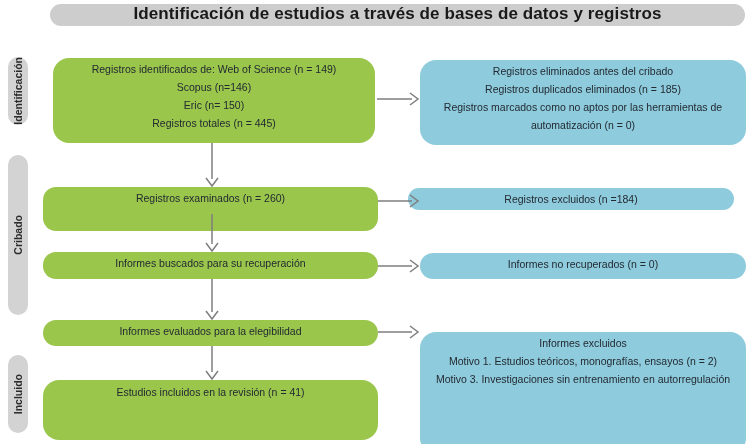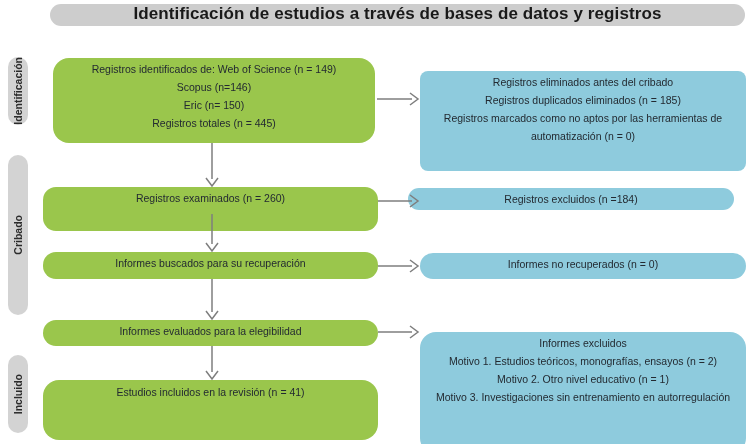--- a/index.html
+++ b/index.html
@@ -30,21 +30,21 @@
   #rail-included{top:355px;height:78px;}
   .box{
     position:absolute;display:flex;flex-direction:column;align-items:center;
     text-align:center;font-size:10.5px;line-height:18px;color:var(--text);padding:2px 10px;
   }
   .green{background:var(--green);}
   .blue{background:var(--blue);}
   .r16{border-radius:16px;}
   .r13{border-radius:13px;}
   #box-identified{left:53px;top:58px;width:322px;height:85px;}
-  #box-removed-before{left:420px;top:71px;width:326px;height:100px;border-radius:8px;}
+  #box-removed-before{left:420px;top:60px;width:326px;height:85px;}
   #box-screened{left:43px;top:187px;width:335px;height:44px;}
   #box-excluded{left:408px;top:188px;width:326px;height:22px;}
   #box-sought{left:43px;top:252px;width:335px;height:27px;}
   #box-not-retrieved{left:420px;top:253px;width:326px;height:26px;}
   #box-assessed{left:43px;top:320px;width:335px;height:26px;}
   #box-reports-excluded{left:420px;top:318px;width:326px;height:122px;margin-top:14px;}
   #box-included{left:43px;top:380px;width:335px;height:60px;line-height:20px;gap:40px;}
   #arrow-layer{position:absolute;left:0;top:0;width:750px;height:444px;pointer-events:none;}
   #arrow-layer polyline,#arrow-layer line{stroke:var(--arrow);stroke-width:1.5;fill:none;}
 </style>
@@ -96,21 +96,20 @@
     <div>Informes no recuperados (n = 0)</div>
   </div>
 
   <div class="box green r13" id="box-assessed">
     <div>Informes evaluados para la elegibilidad</div>
   </div>
 
   <div class="box blue r16" id="box-reports-excluded">
     <div>Informes excluidos</div>
     <div>Motivo 1. Estudios teóricos, monografías, ensayos (n = 2)</div>
-    <div>Motivo 2. Otro nivel educativo (n = 1)</div>
     <div>Motivo 3. Investigaciones sin entrenamiento en autorregulación</div>
   </div>
 
   <div class="box green r16" id="box-included">
     <div>Estudios incluidos en la revisión (n = 41)</div>
   </div>
 
   <svg id="arrow-layer" viewBox="0 0 750 444" xmlns="http://www.w3.org/2000/svg">
     <g>
       <line x1="377" y1="99" x2="412" y2="99"></line>

